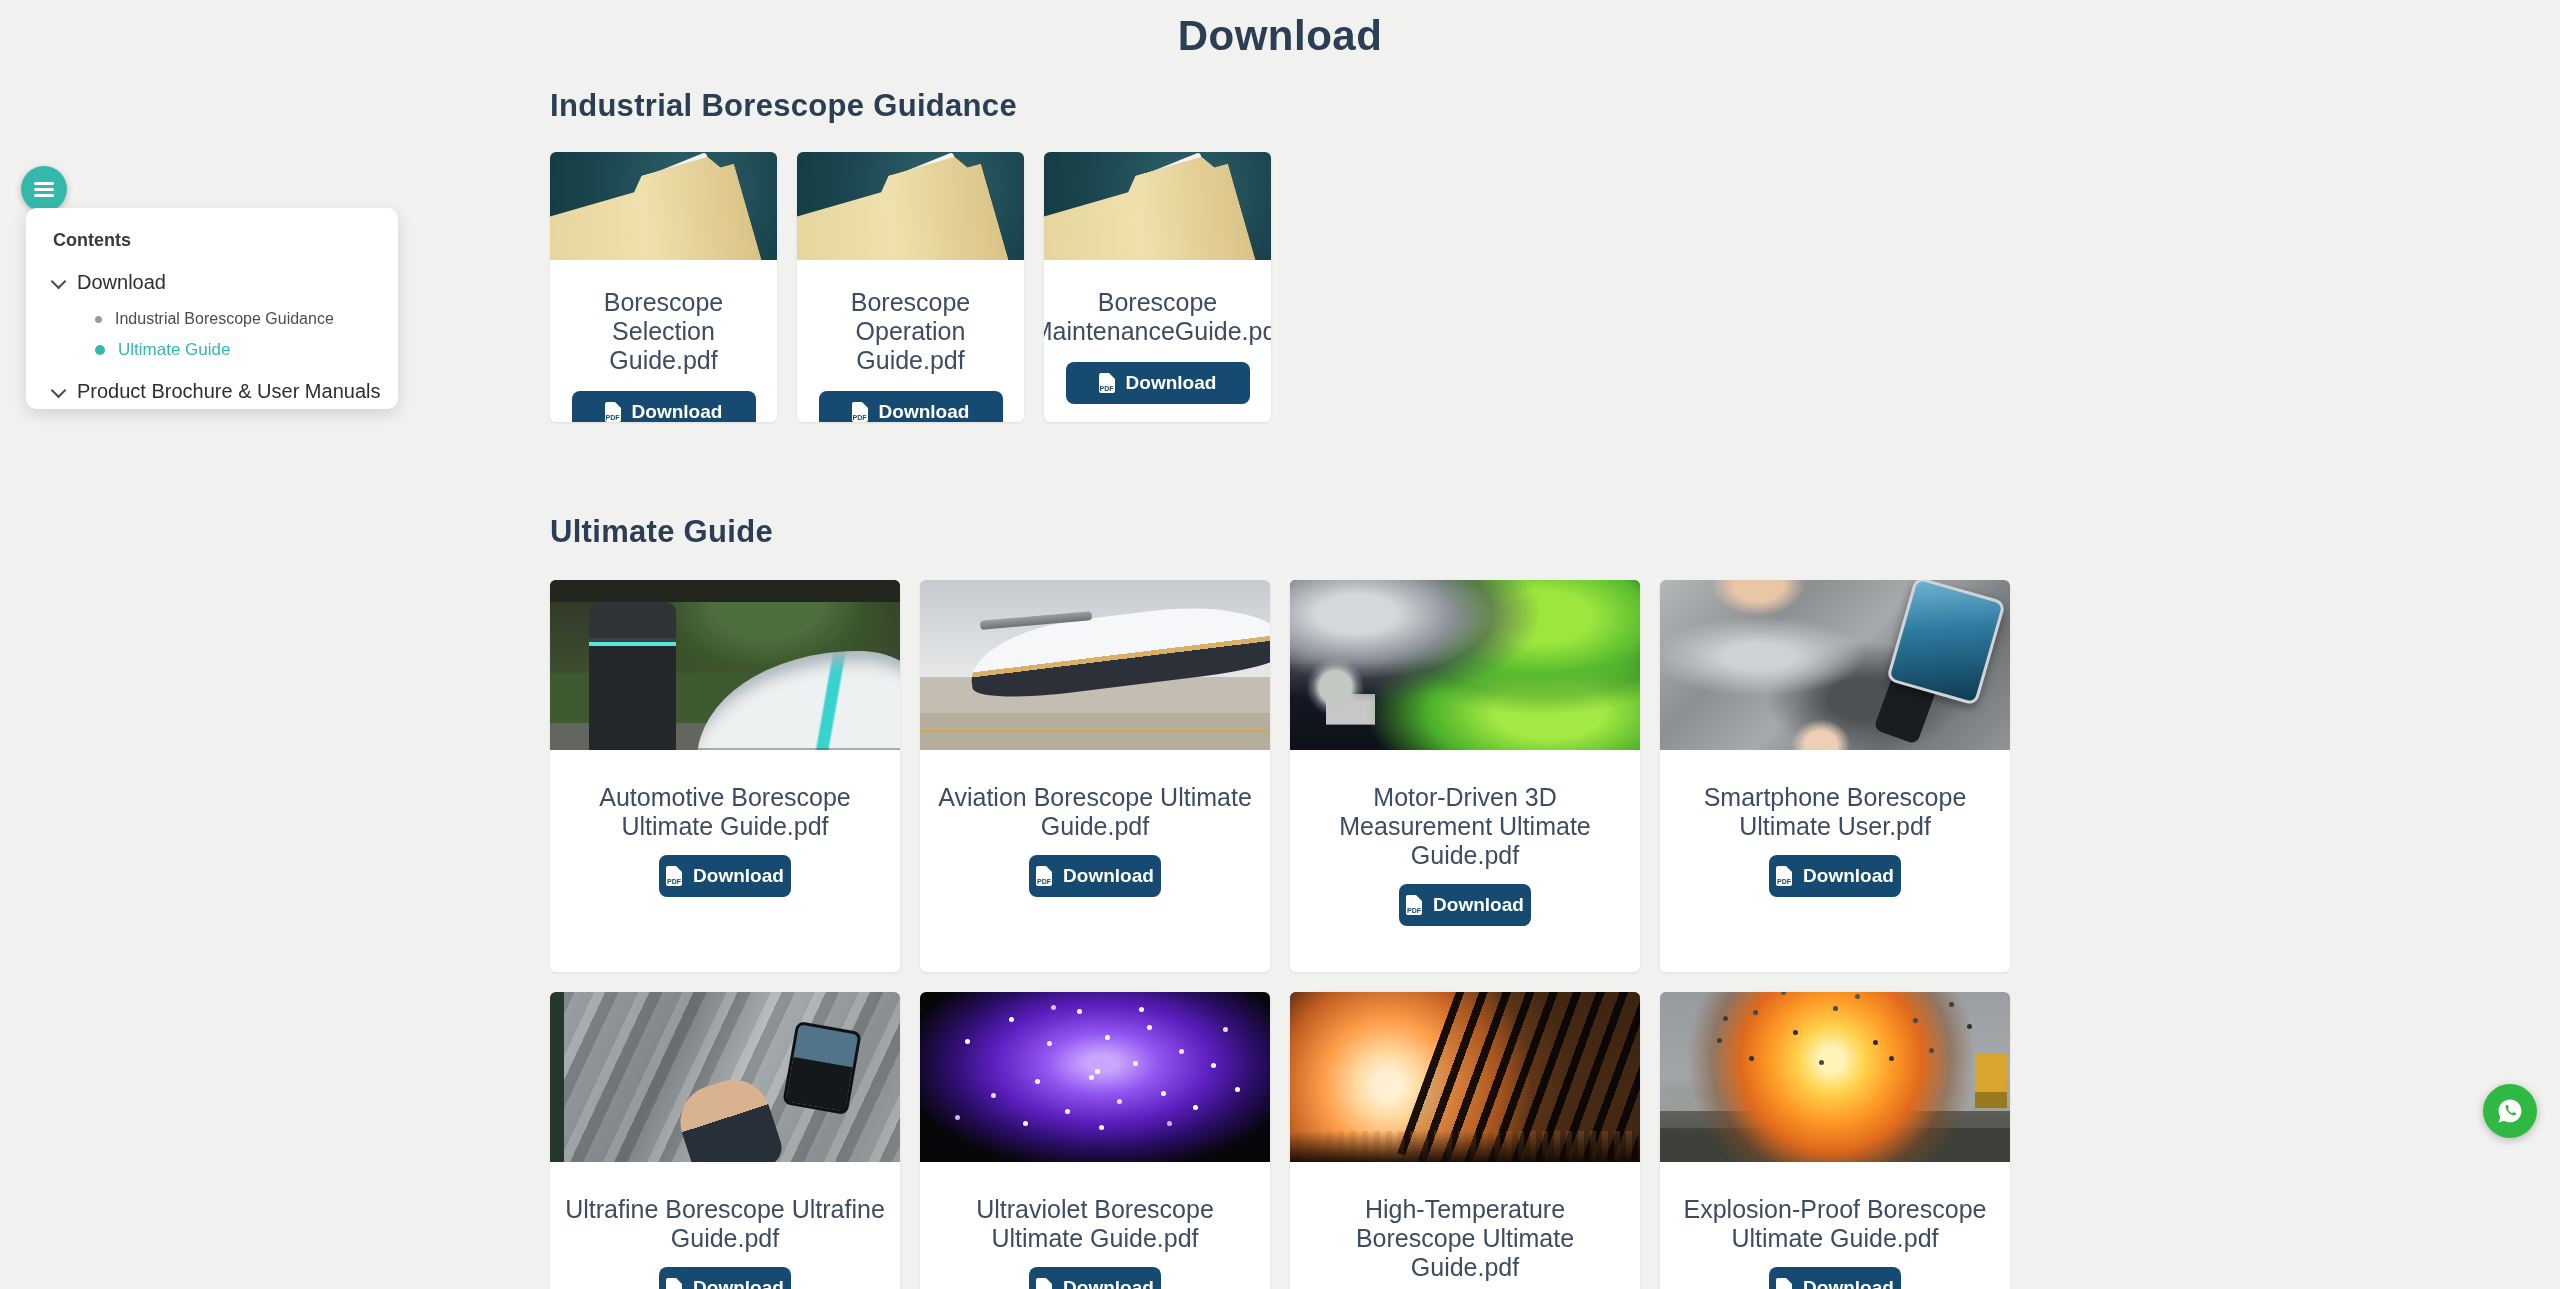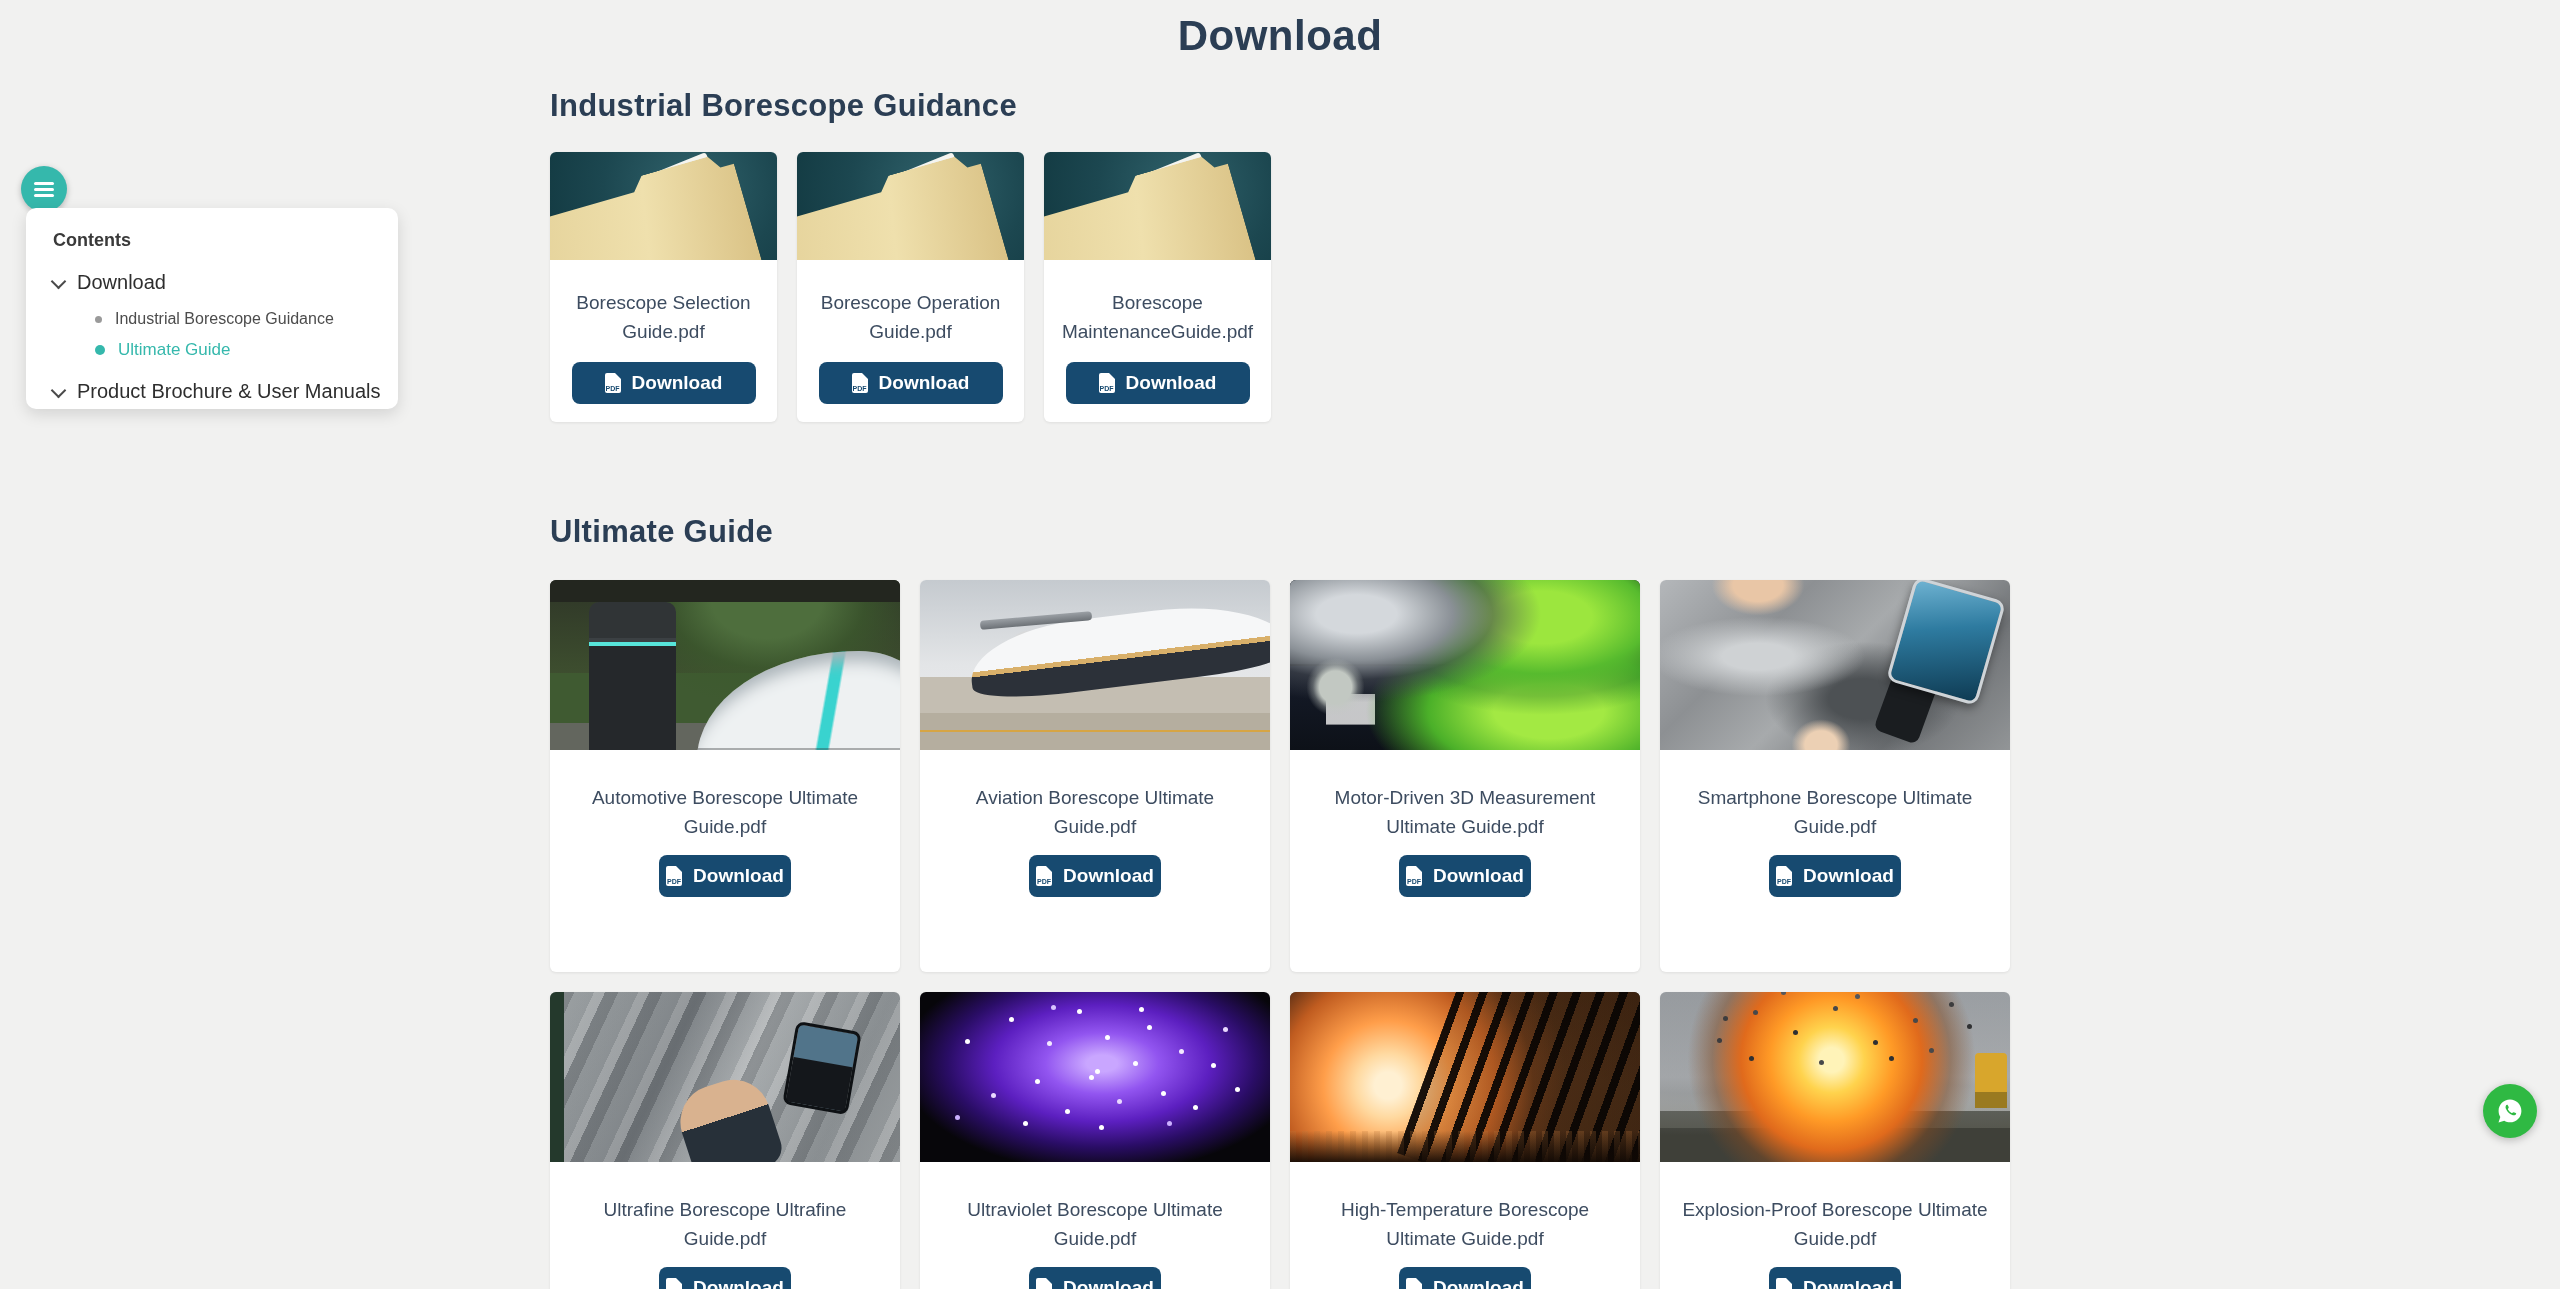--- a/index.html
+++ b/index.html
@@ -12,21 +12,21 @@
   #section-0 .section-heading{margin-top:28px;margin-bottom:28px;}
   #section-1 .section-heading{margin-top:92px;margin-bottom:30px;}
   .cards{display:flex;flex-wrap:wrap;gap:20px;}
   .card{background:#fff;border-radius:6px;box-shadow:0 1px 3px rgba(0,0,0,.08);
         overflow:hidden;display:flex;flex-direction:column;align-items:center;box-sizing:border-box;}
   .card-s1{width:227px;height:270px;}
   .card-s2{width:350px;height:392px;}
   .thumb{position:relative;overflow:hidden;width:100%;flex:none;}
   .card-s1 .thumb{height:108px;}
   .card-s2 .thumb{height:170px;}
-  .filename{font-size:19px;line-height:29px;color:#3d4c60;text-align:center;
+  .filename{font-size:25px;line-height:29px;color:#3d4c60;text-align:center;
             margin-top:28px;padding:0 14px;}
   .card-s2 .filename{margin-top:33px;}
   .dl-btn{margin-top:16px;display:flex;align-items:center;justify-content:center;gap:11px;
           background:#174a70;color:#fff;border:none;border-radius:8px;cursor:pointer;
           font-family:"Liberation Sans",sans-serif;font-weight:700;font-size:19px;flex:none;}
   .card-s1 .dl-btn{width:184px;height:42px;}
   .card-s2 .dl-btn{width:132px;height:42px;margin-top:14px;}
   .pdf-icon{width:16px;height:20px;background:#fff;border-radius:2px;position:relative;flex:none;}
   .pdf-icon::before{content:"";position:absolute;top:0;right:0;width:0;height:0;
         border-top:6px solid #174a70;border-left:6px solid transparent;}
@@ -255,21 +255,21 @@
         <button class="dl-btn">
           <span class="pdf-icon">
               <span class="pdf-txt">PDF</span>
             </span>
           <span>Download</span>
         </button>
       </div>
 
       <div class="card card-s2">
         <div class="thumb" data-img="smartphone"></div>
-        <div class="filename">Smartphone Borescope Ultimate Guide.pdf</div>
+        <div class="filename">Smartphone Borescope Ultimate User.pdf</div>
         <button class="dl-btn">
           <span class="pdf-icon">
               <span class="pdf-txt">PDF</span>
             </span>
           <span>Download</span>
         </button>
       </div>
 
       <div class="card card-s2">
         <div class="thumb" data-img="ultrafine"></div>

